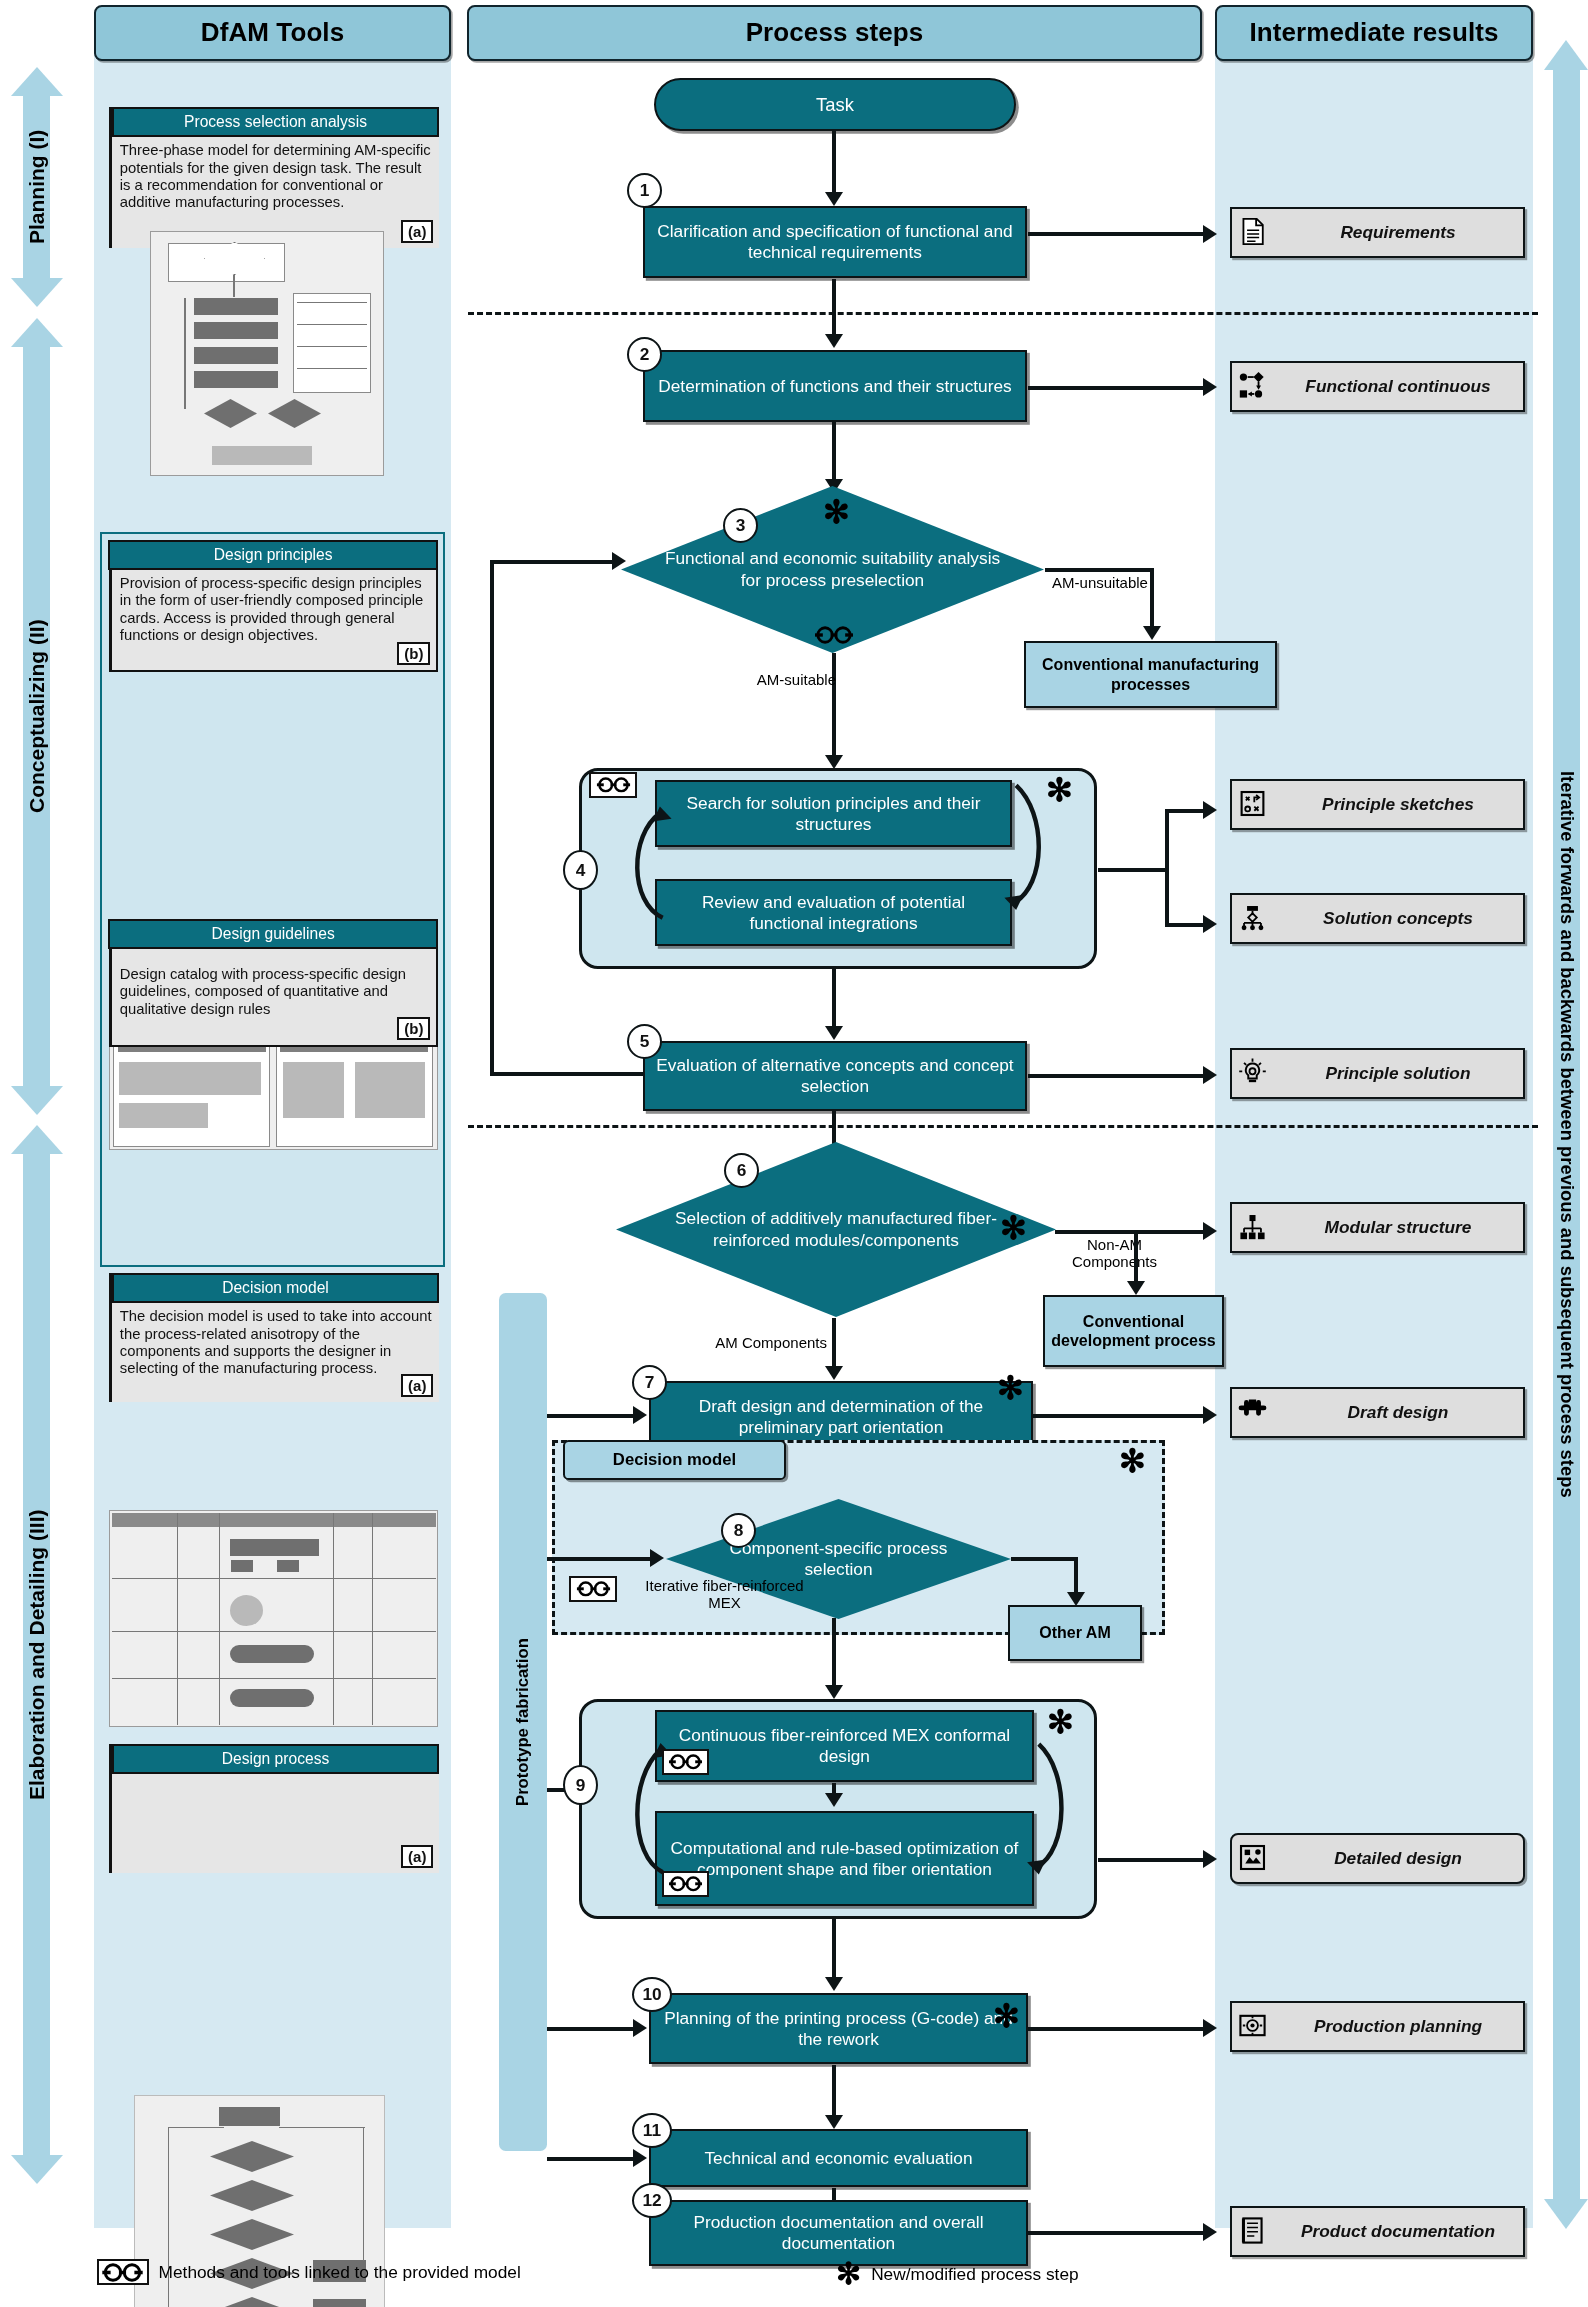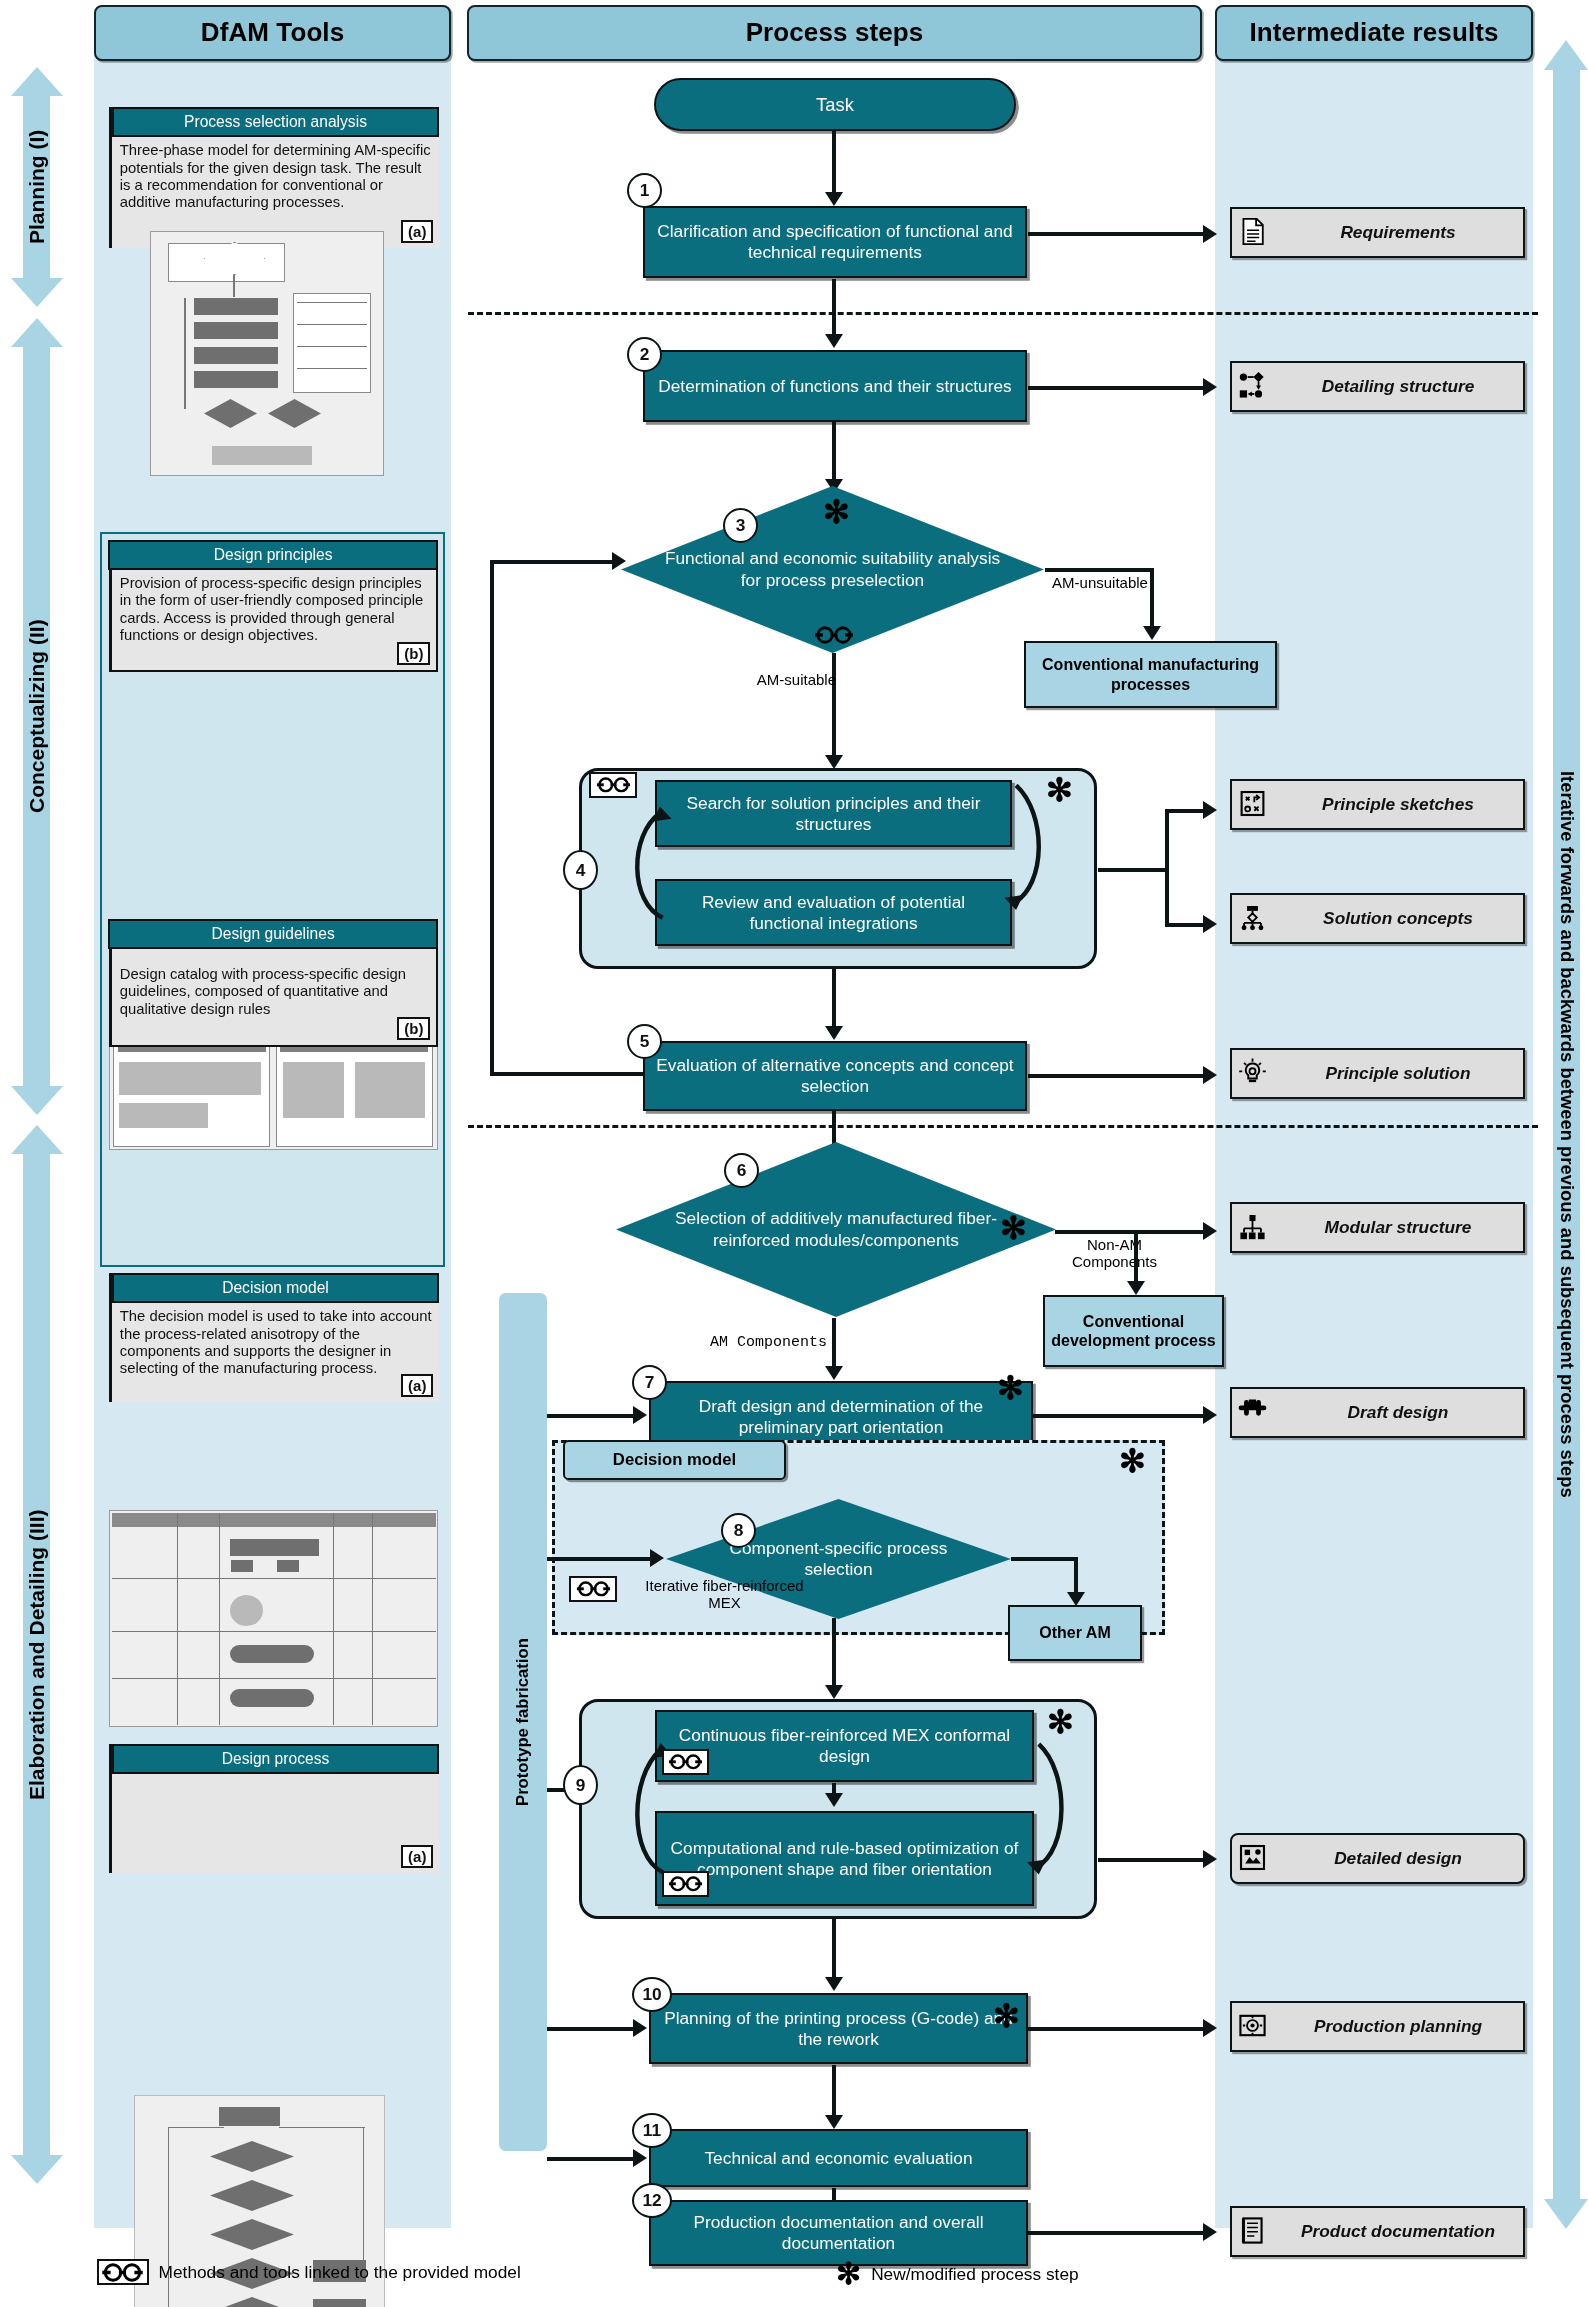--- a/index.html
+++ b/index.html
@@ -446,21 +446,21 @@
 <div class="arrow-rt" style="left:1203px; top:1222px;"></div>
 <div class="edge-label" style="left:1059px; top:1236px; width:111px;">Non-AM Components</div>
 <div class="vline" style="left:1134px; top:1230px; height:55px;"></div>
 <div class="arrow-dn" style="left:1127px; top:1281px;"></div>
 <div class="abs lightbox" style="left:1043px; top:1295px; width:181px; height:72px;">
   <span>Conventional development process</span>
 </div>
 
 <div class="vline" style="left:832px; top:1318px; height:53px;"></div>
 <div class="arrow-dn" style="left:825px; top:1366px;"></div>
-<div class="edge-label" style="left:682px; top:1334px; width:145px; text-align:right;font-family:Liberation Mono, monospace;">AM Components</div>
+<div class="edge-label" style="left:682px; top:1334px; width:145px; text-align:right;">AM Components</div>
 
 <div class="abs proc" style="left:649px; top:1381px; width:384px; height:71px;">
   <span>Draft design and determination of the preliminary part orientation</span>
 </div>
 <div class="step-num" style="left:632px; top:1365px;">7</div>
 <div class="star" style="left:997px; top:1372px;">✻</div>
 <div class="hline" style="left:1033px; top:1414px; width:173px;"></div>
 <div class="arrow-rt" style="left:1203px; top:1406px;"></div>
 
 <div class="vline" style="left:832px; top:1452px; height:61px;"></div>
@@ -605,21 +605,21 @@
         <rect x="28" y="4" width="12" height="12" fill="#000" transform="rotate(45 34 10)"></rect>
         <path d="M16 10h10" stroke="#000" stroke-width="3"></path>
         <path d="M34 18v9" stroke="#000" stroke-width="3"></path>
         <polygon points="34,31 30,24 38,24" fill="#000"></polygon>
         <circle cx="34" cy="38" r="6" fill="#000"></circle>
         <rect x="3" y="32" width="12" height="12" fill="#000"></rect>
         <path d="M27 38h-9" stroke="#000" stroke-width="3"></path>
         <polygon points="16,38 23,34 23,42" fill="#000"></polygon>
       </svg>
   </span>
-  <span class="rlabel">Detailing structure</span>
+  <span class="rlabel">Functional continuous</span>
 </div>
 
 <div class="abs result" style="left:1230px; top:779px; width:295px; height:51px;">
   <span class="ricon">
     <svg viewBox="0 0 48 48" width="29" height="29">
         <rect x="6" y="5" width="36" height="38" fill="none" stroke="#000" stroke-width="3.5"></rect>
         <g stroke="#000" stroke-width="3" fill="none">
           <path d="M13 13l6 6M19 13l-6 6"></path>
           <path d="M27 22v-8h6"></path>
           <path d="M30 10l5 4-5 4"></path>

